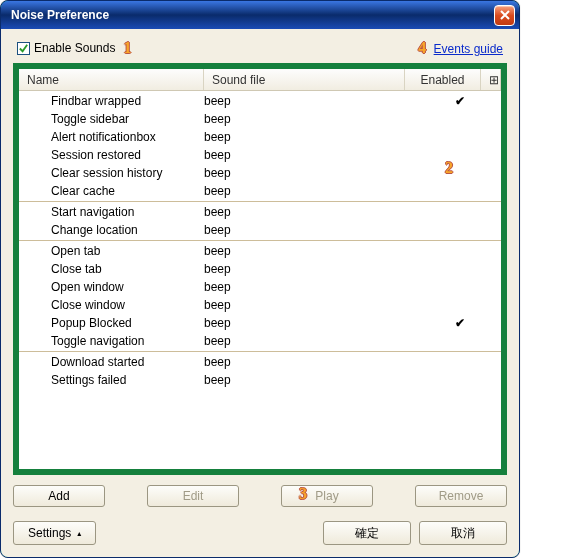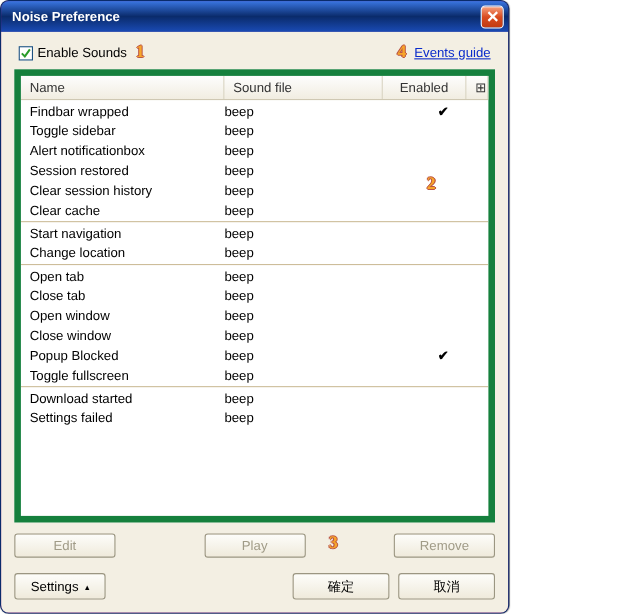--- a/index.html
+++ b/index.html
@@ -1,19 +1,19 @@
 <!DOCTYPE html>
 <html><head>
 <meta charset="utf-8">
 <style>
   * { box-sizing: border-box; margin: 0; padding: 0; font-family: "Tahoma", sans-serif; font-size: 12px; }
   body { background: #fff; }
   .window {
-    width: 463px; height: 558px;
-    background: #701a75;
+    width: 520px; height: 558px;
+    background: #14b8a6;
     border: 1px solid #0a2b6b;
     border-radius: 8px;
     overflow: hidden;
     display: flex; flex-direction: column;
     box-shadow: 0 0 1px rgba(0,0,0,0.4);
   }
   .titlebar {
     height: 28px;
     background: linear-gradient(to bottom, #3a76e2 0%, #0a2b6b 50%, #1a4bb5 100%);
     display: flex; align-items: center; justify-content: space-between;
@@ -82,21 +82,21 @@
     background: linear-gradient(to right,#dbe6f5,#b6c9eb);
     border: 1px solid #8aa3cf; border-radius: 2px;
   }
   .list-body::-webkit-scrollbar-button:single-button {
     background: linear-gradient(to bottom,#eaf1fb,#c3d4ef);
     border: 1px solid #8aa3cf; height: 17px;
   }
   .group { border-bottom: 1px solid #cdbd9a; padding: 1px 0; }
   .group:last-child { border-bottom: none; }
   .row { display: flex; height: 18px; align-items: center; }
-  .row-name { width: 185px; padding-left: 8px; color: #000; white-space: nowrap; overflow: hidden; }
+  .row-name { width: 185px; padding-left: 32px; color: #000; white-space: nowrap; overflow: hidden; }
   .row-sound { flex: 1; color: #000; }
   .row-enabled { width: 76px; text-align: center; }
   .row-cfg { width: 3px; }
   .checkmark { font-weight: bold; }
   .annot-2 {
     position: absolute; top: 68px; right: 44px; pointer-events: none;
   }
   .button-row {
     display: flex; gap: 8px; margin-top: 10px; justify-content: space-between;
     position: relative;
@@ -248,21 +248,21 @@
               <div class="row-enabled"></div>
               <div class="row-cfg"></div>
             </div>
             <div class="row">
               <div class="row-name">Popup Blocked</div>
               <div class="row-sound">beep</div>
               <div class="row-enabled"><span class="checkmark">✔</span></div>
               <div class="row-cfg"></div>
             </div>
             <div class="row">
-              <div class="row-name">Toggle fullscreen</div>
+              <div class="row-name">Toggle navigation</div>
               <div class="row-sound">beep</div>
               <div class="row-enabled"></div>
               <div class="row-cfg"></div>
             </div>
           </div>
           <div class="group">
             <div class="row">
               <div class="row-name">Download started</div>
               <div class="row-sound">beep</div>
               <div class="row-enabled"></div>
@@ -272,20 +272,21 @@
               <div class="row-name">Settings failed</div>
               <div class="row-sound">beep</div>
               <div class="row-enabled"></div>
               <div class="row-cfg"></div>
             </div>
           </div>
         </div>
     </div>
 
     <div class="button-row">
+      <div class="btn wide">Add</div>
       <div class="btn wide disabled">Edit</div>
       <div class="btn wide disabled">Play</div>
       <div class="btn wide disabled">Remove</div>
       <span class="annot annot-3">3</span>
     </div>
 
     <div class="bottom-row">
       <div class="settings-btn">
         <span>Settings</span>
         <span class="tri">▴</span>

